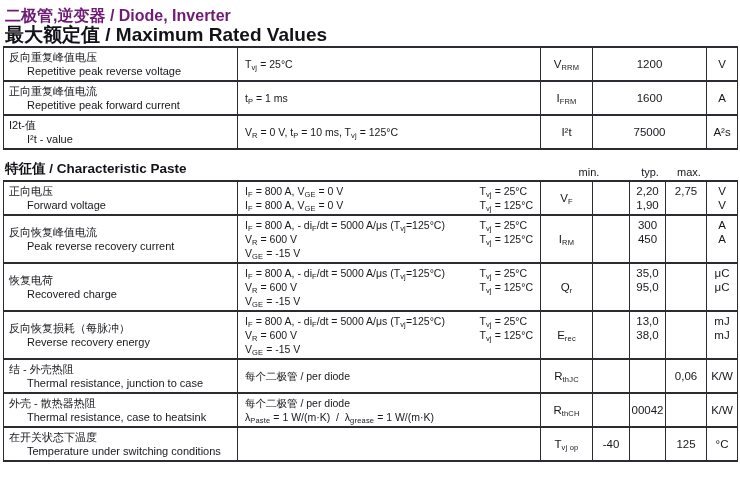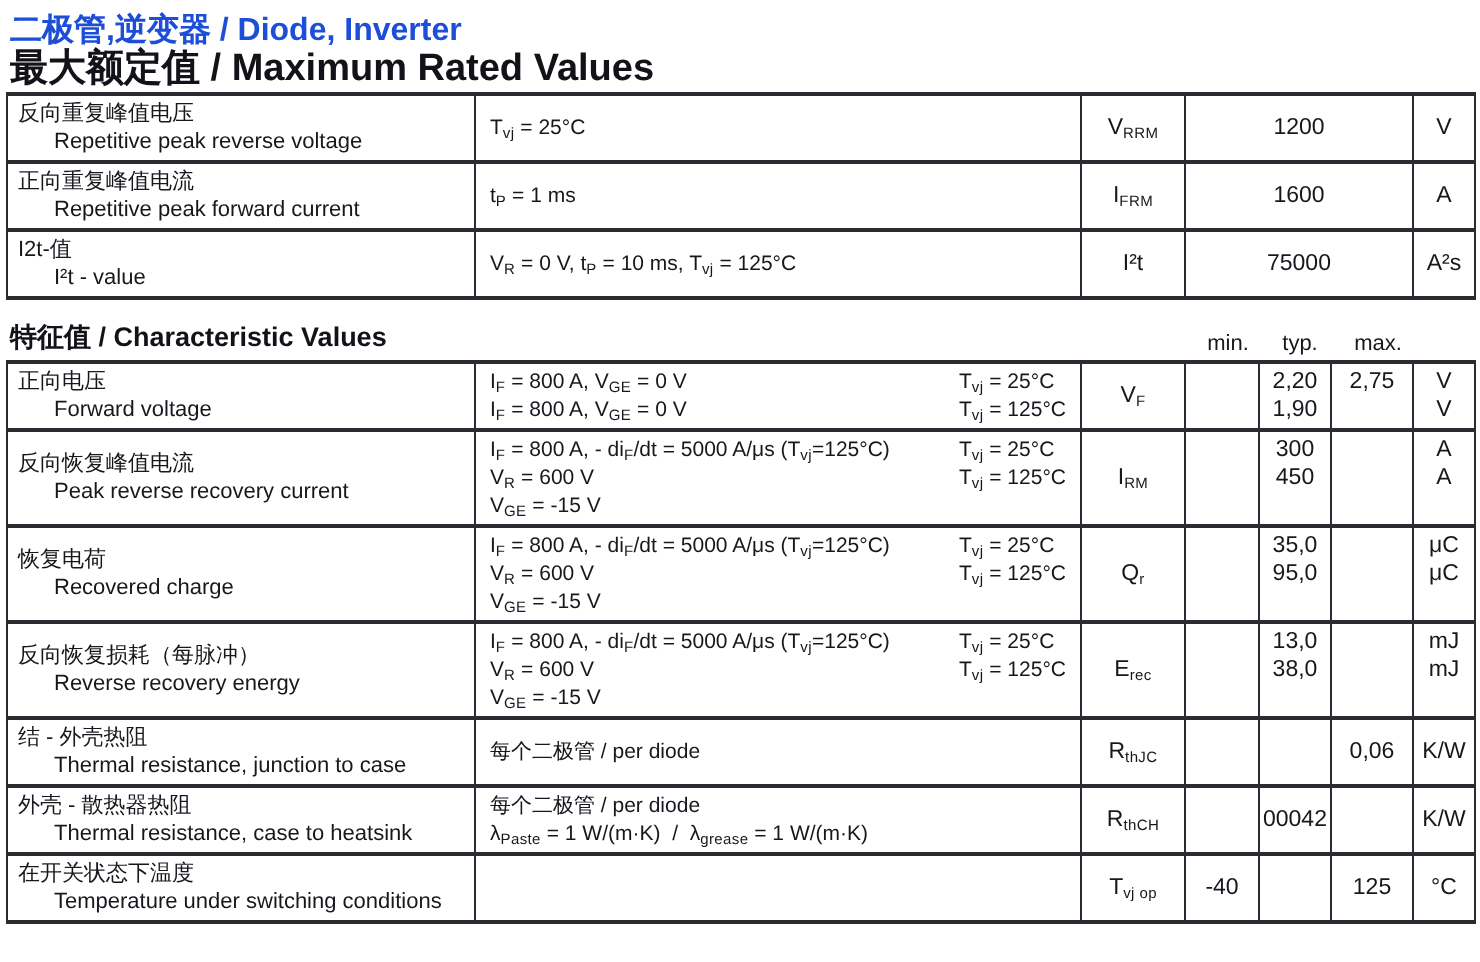--- a/index.html
+++ b/index.html
@@ -6,21 +6,21 @@
   body {
     width:740px; height:481px; overflow:hidden;
     font-family:"Liberation Sans","DejaVu Sans",sans-serif;
     color:#17171d;
     -webkit-font-smoothing:antialiased;
   }
   .sheet { position:relative; width:740px; height:481px; box-sizing:border-box; padding:5px 3px 0 3px; }
 
   .page-title {
     margin:1px 0 0 2px;
-    font-size:16px; font-weight:bold; line-height:19px; color:#1d4ed8;
+    font-size:16px; font-weight:bold; line-height:19px; color:#701a75;
   }
   .sec1-heading {
     margin:2px 0 3px 2px;
     font-size:19px; font-weight:bold; line-height:16px; color:#121218;
   }
 
   table { border-collapse:collapse; table-layout:fixed; width:734px; }
   td {
     border-top:2px solid #2b2b31;
     border-bottom:2px solid #2b2b31;
@@ -54,21 +54,21 @@
 
   .sec2-headrow { position:relative; height:22px; margin-top:8px; }
   .sec2-headrow .heading {
     position:absolute; left:2px; bottom:2px;
     font-size:13.5px; font-weight:bold; color:#121218;
   }
   .sec2-headrow .collab {
     position:absolute; bottom:2px; transform:translateX(-50%);
     font-size:11px; color:#17171d;
   }
-  .collab.min { left:611px; }
+  .collab.min { left:586px; }
   .collab.typ { left:647px; }
   .collab.max { left:686px; }
 </style>
 </head>
 <body>
 
 <div class="sheet">
 
   <div class="page-title">二极管,逆变器 / Diode, Inverter</div>
   <div class="sec1-heading">最大额定值 / Maximum Rated Values</div>
@@ -109,21 +109,21 @@
         </td>
         <td class="cond">V<sub>R</sub> = 0 V, t<sub>P</sub> = 10 ms, T<sub>vj</sub> = 125°C</td>
         <td class="sym">I²t</td>
         <td class="val">75000</td>
         <td class="unit">A²s</td>
       </tr>
     </tbody>
   </table>
 
   <div class="sec2-headrow">
-    <span class="heading">特征值 / Characteristic Values</span>
+    <span class="heading">特征值 / Characteristic Paste</span>
     <span class="collab min">min.</span>
     <span class="collab typ">typ.</span>
     <span class="collab max">max.</span>
   </div>
 
   <table>
     <colgroup>
       <col style="width:234px">
         <col style="width:303px">
         <col style="width:52px">

